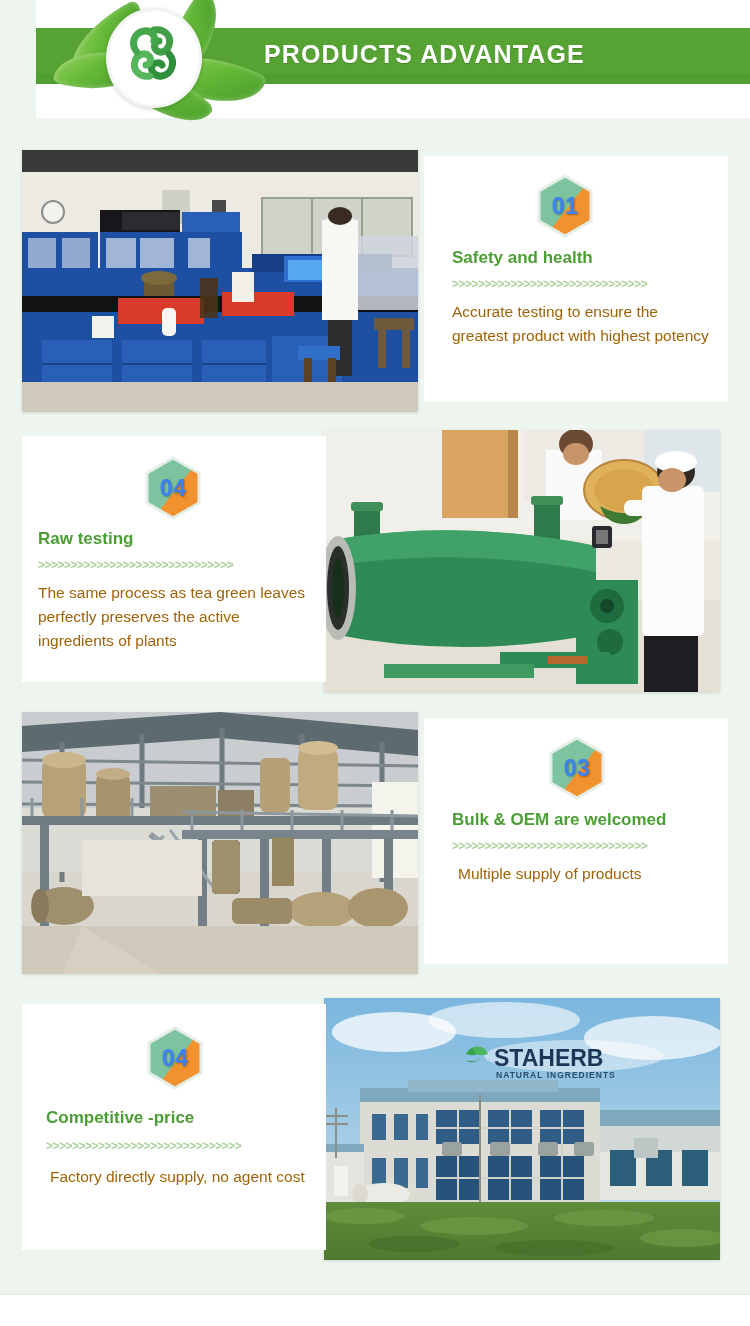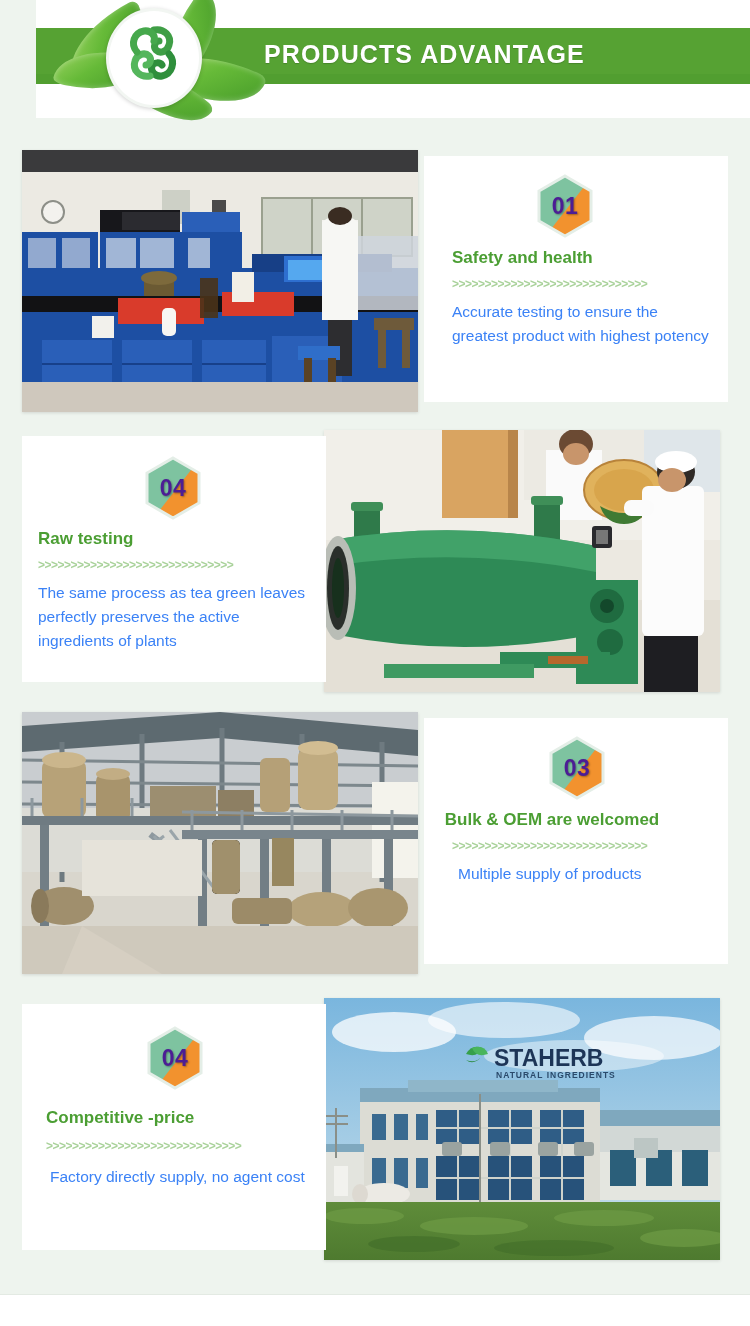--- a/index.html
+++ b/index.html
@@ -127,21 +127,21 @@
     height: 64px;
   }
   .badge svg { display: block; width: 58px; height: 64px; }
   .badge-num {
     position: absolute;
     left: 0; top: 0;
     width: 58px; height: 64px;
     display: flex; align-items: center; justify-content: center;
     font-size: 23px;
     font-weight: bold;
-    color: #4c1d95;
+    color: #3b82f6;
     text-shadow: 1px 1px 2px rgba(0,0,0,.35);
     letter-spacing: .5px;
   }
 
   .card-title {
     font-size: 17px;
     font-weight: bold;
     color: #4b9e33;
     line-height: 1.12;
   }
@@ -151,36 +151,36 @@
     font-weight: bold;
     color: #a9d29a;
     letter-spacing: -0.5px;
     white-space: nowrap;
     overflow: hidden;
     font-family: "Liberation Sans", sans-serif;
   }
 
   .card-desc {
     font-size: 15.5px;
-    color: #3b82f6;
+    color: #a16207;
     line-height: 1.55;
   }
 
   .c1 .badge { margin: 18px 0 0 112px; }
   .c1 .card-title { margin: 10px 0 0 28px; }
   .c1 .chev { margin: 10px 0 0 28px; width: 252px; }
   .c1 .card-desc { margin: 9px 0 0 28px; width: 262px; }
 
   .c2 .badge { margin: 20px 0 0 122px; }
   .c2 .card-title { margin: 9px 0 0 16px; }
   .c2 .chev { margin: 10px 0 0 16px; width: 252px; }
   .c2 .card-desc { margin: 9px 0 0 16px; width: 276px; }
 
   .c3 .badge { margin: 18px 0 0 124px; }
-  .c3 .card-title { margin: 10px 0 0 13px; width: 230px; text-align: center; }
+  .c3 .card-title { margin: 10px 0 0 28px; width: 230px; }
   .c3 .chev { margin: 10px 0 0 28px; width: 248px; }
   .c3 .card-desc { margin: 9px 0 0 34px; width: 250px; }
 
   .c4 .badge { margin: 22px 0 0 124px; }
   .c4 .card-title { margin: 18px 0 0 24px; }
   .c4 .chev { margin: 12px 0 0 24px; width: 248px; }
   .c4 .card-desc { margin: 12px 0 0 28px; width: 256px; }
 
   .page-footer {
     position: absolute;

